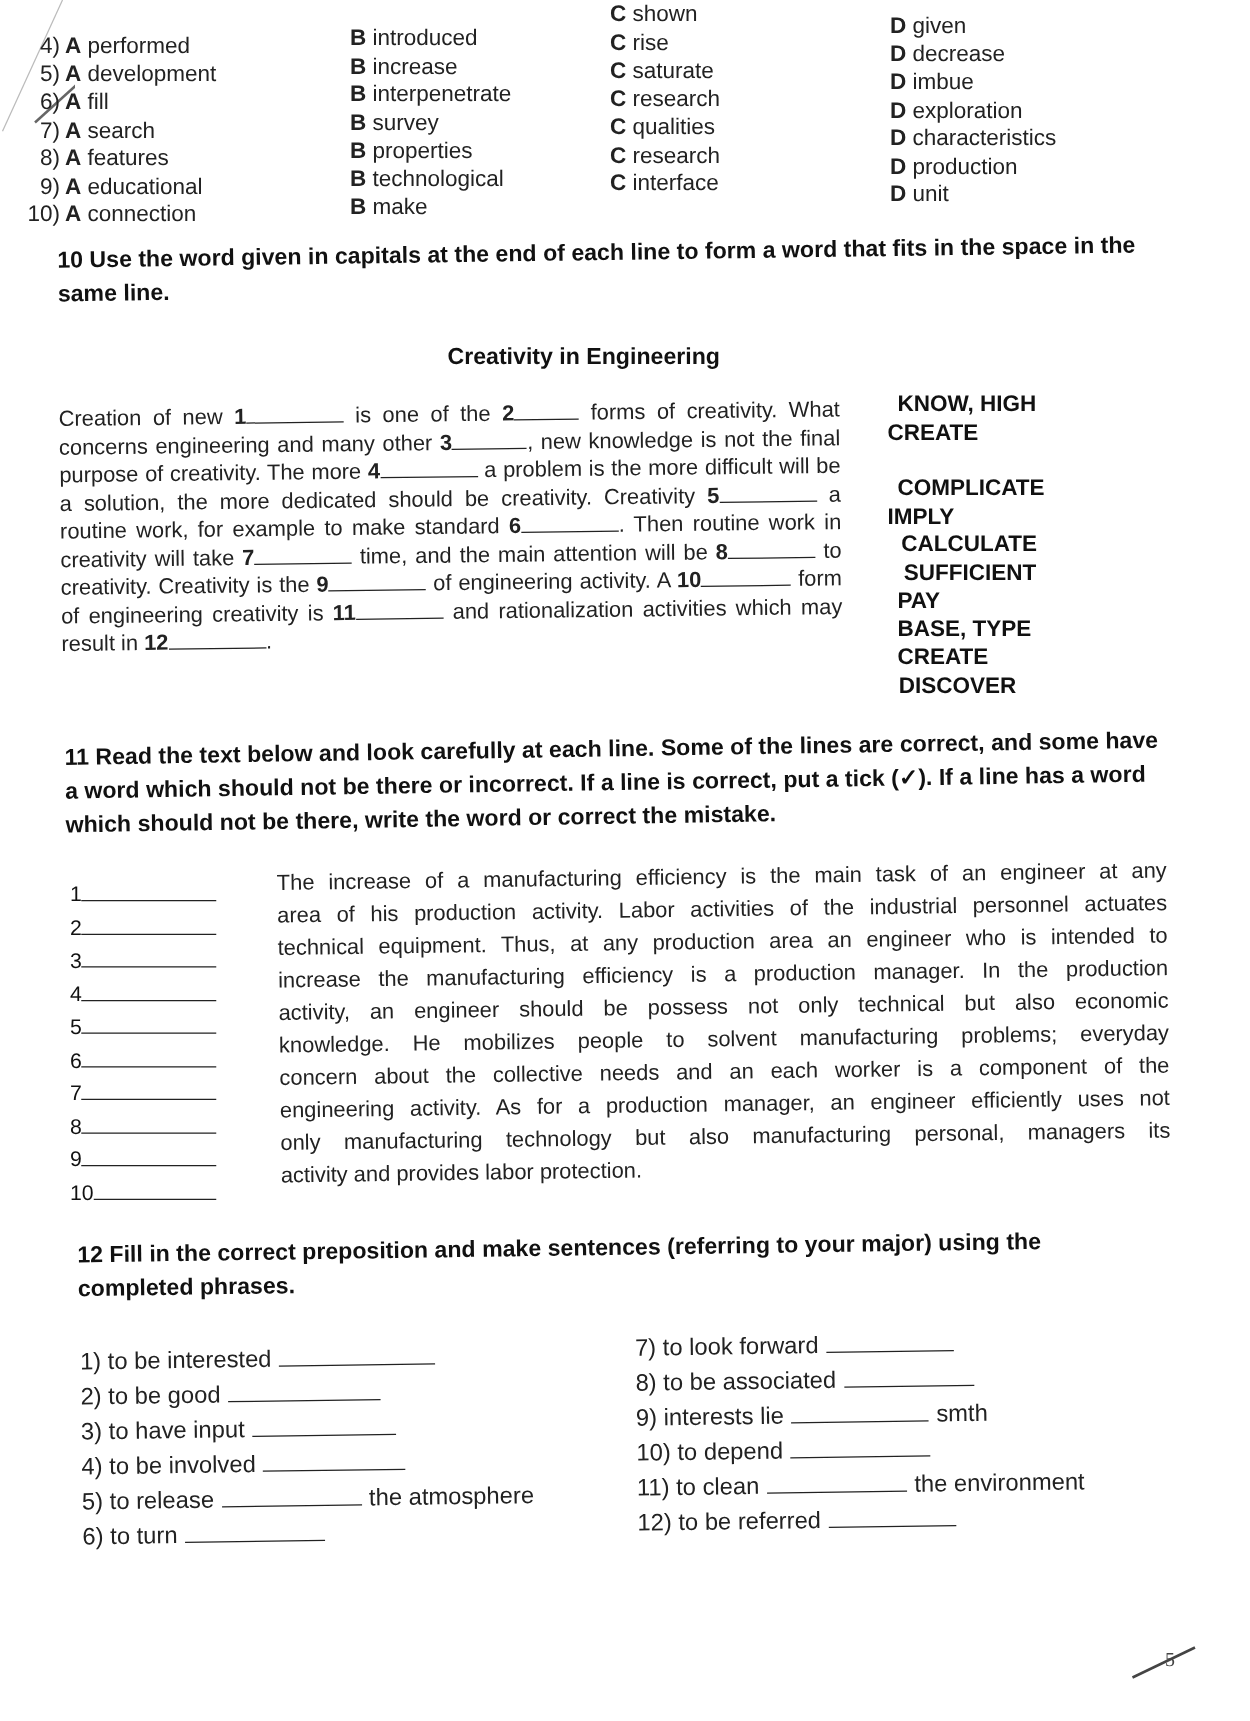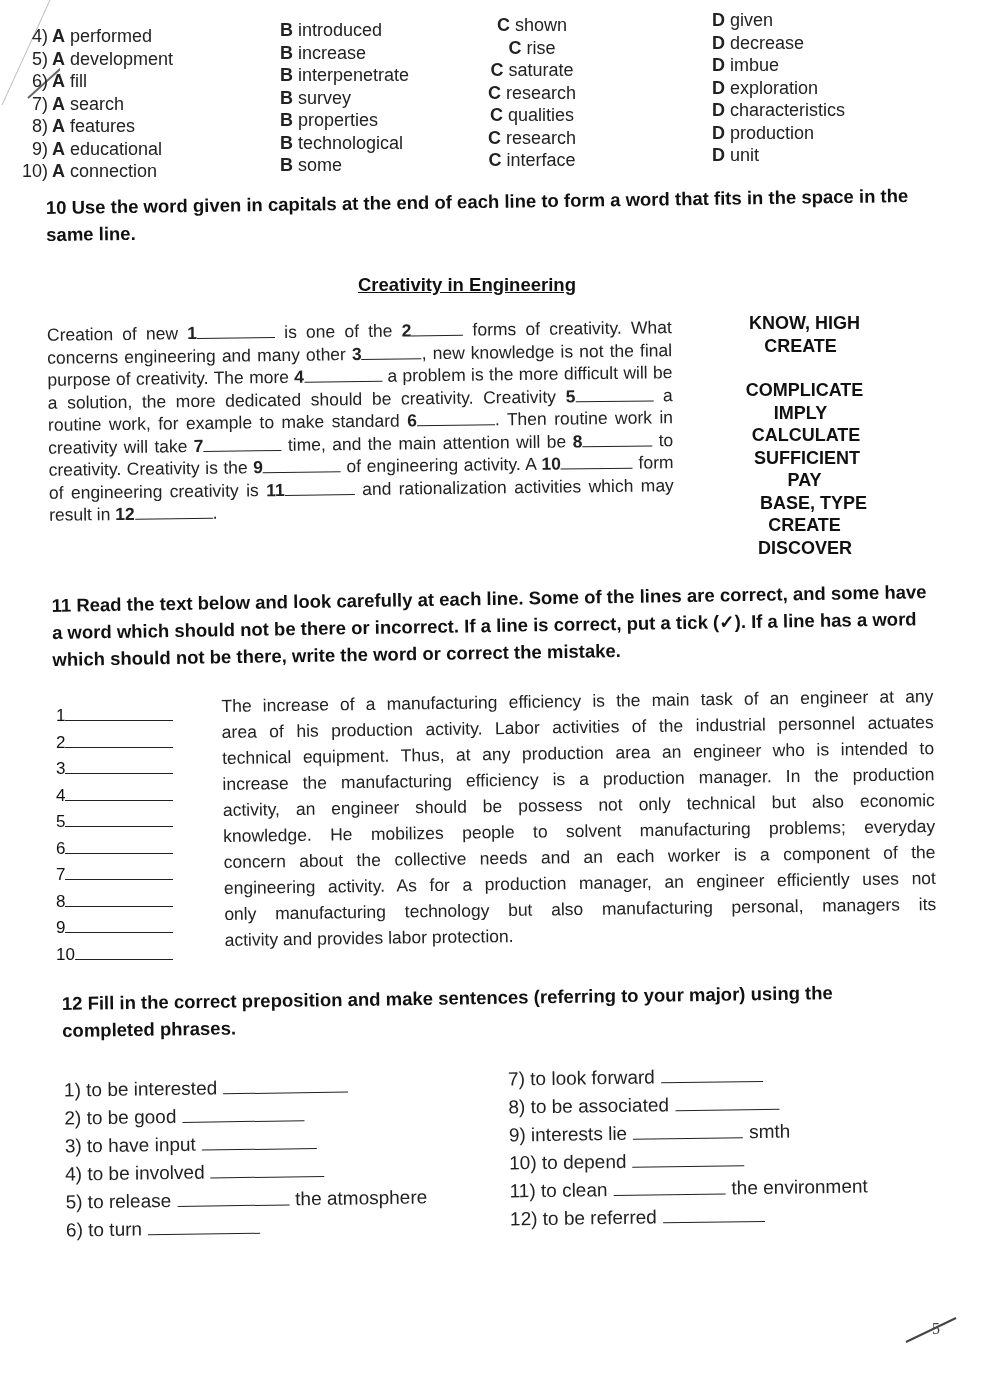--- a/index.html
+++ b/index.html
@@ -38,59 +38,59 @@
   <div class="opt"><span class="num">10)</span><b>A</b> <span>connection</span></div>
 </div>
 
 <div class="abs" style="left:280px;top:19px;">
   <div class="opt"><b>B</b> <span>introduced</span></div>
   <div class="opt"><b>B</b> <span>increase</span></div>
   <div class="opt"><b>B</b> <span>interpenetrate</span></div>
   <div class="opt"><b>B</b> <span>survey</span></div>
   <div class="opt"><b>B</b> <span>properties</span></div>
   <div class="opt"><b>B</b> <span>technological</span></div>
-  <div class="opt"><b>B</b> <span>some</span></div>
+  <div class="opt"><b>B</b> <span>make</span></div>
 </div>
 
-<div class="abs" style="left:488px;top:14px;text-align:center;">
+<div class="abs" style="left:488px;top:0;">
   <div class="opt"><b>C</b> <span>shown</span></div>
   <div class="opt"><b>C</b> <span>rise</span></div>
   <div class="opt"><b>C</b> <span>saturate</span></div>
   <div class="opt"><b>C</b> <span>research</span></div>
   <div class="opt"><b>C</b> <span>qualities</span></div>
   <div class="opt"><b>C</b> <span>research</span></div>
   <div class="opt"><b>C</b> <span>interface</span></div>
 </div>
 
 <div class="abs" style="left:712px;top:9px;">
   <div class="opt"><b>D</b> <span>given</span></div>
   <div class="opt"><b>D</b> <span>decrease</span></div>
   <div class="opt"><b>D</b> <span>imbue</span></div>
   <div class="opt"><b>D</b> <span>exploration</span></div>
   <div class="opt"><b>D</b> <span>characteristics</span></div>
   <div class="opt"><b>D</b> <span>production</span></div>
   <div class="opt"><b>D</b> <span>unit</span></div>
 </div>
 
 <div class="abs heading" style="left:46px;top:188px;width:875px;transform:rotate(-0.8deg);">10 Use the word given in capitals at the end of each line to form a word that fits in the space in the same line.</div>
-<div class="abs title" style="left:358px;top:274px;text-decoration:underline;">Creativity in Engineering</div>
+<div class="abs title" style="left:358px;top:274px;">Creativity in Engineering</div>
 
 <div class="abs para" style="left:48px;top:320px;width:625px;transform:rotate(-0.7deg);">
   <span>Creation of new </span><b>1</b><span class="blank" style="width:78px"></span><span> is one of the </span><b>2</b><span class="blank" style="width:52px"></span><span> forms of creativity. What concerns engineering and many other </span><b>3</b><span class="blank" style="width:60px"></span><span>, new knowledge is not the final purpose of creativity. The more </span><b>4</b><span class="blank" style="width:78px"></span><span> a problem is the more difficult will be a solution, the more dedicated should be creativity. Creativity </span><b>5</b><span class="blank" style="width:78px"></span><span> a routine work, for example to make standard </span><b>6</b><span class="blank" style="width:78px"></span><span>. Then routine work in creativity will take </span><b>7</b><span class="blank" style="width:78px"></span><span> time, and the main attention will be </span><b>8</b><span class="blank" style="width:70px"></span><span> to creativity. Creativity is the </span><b>9</b><span class="blank" style="width:78px"></span><span> of engineering activity. A </span><b>10</b><span class="blank" style="width:72px"></span><span> form of engineering creativity is </span><b>11</b><span class="blank" style="width:70px"></span><span> and rationalization activities which may result in </span><b>12</b><span class="blank" style="width:78px"></span><span>.</span>
 </div>
 
-<div class="abs" style="left:734px;top:312px;text-align:center;">
+<div class="abs" style="left:710px;top:312px;">
   <div class="caps" style="margin-left:8px">KNOW, HIGH</div>
   <div class="caps" style="margin-bottom:22px">CREATE</div>
   <div class="caps" style="margin-left:8px">COMPLICATE</div>
   <div class="caps">IMPLY</div>
   <div class="caps" style="margin-left:11px">CALCULATE</div>
   <div class="caps" style="margin-left:13px">SUFFICIENT</div>
   <div class="caps" style="margin-left:8px">PAY</div>
-  <div class="caps" style="margin-left:26px">BASE, TYPE</div>
+  <div class="caps" style="margin-left:8px">BASE, TYPE</div>
   <div class="caps" style="margin-left:8px">CREATE</div>
   <div class="caps" style="margin-left:9px">DISCOVER</div>
 </div>
 
 <div class="abs heading" style="left:52px;top:585px;width:880px;transform:rotate(-0.9deg);">11  Read the text below and look carefully at each line. Some of the lines are correct, and some have a word which should not be there or incorrect. If a line is correct, put a tick (✓). If a line has a word which should not be there, write the word or correct the mistake.</div>
 
 <div class="abs" style="left:56px;top:703px;">
   <div class="ans-row"><span>1</span><span class="ans-line" style="width:108px"></span></div>
   <div class="ans-row"><span>2</span><span class="ans-line" style="width:108px"></span></div>
   <div class="ans-row"><span>3</span><span class="ans-line" style="width:108px"></span></div>

